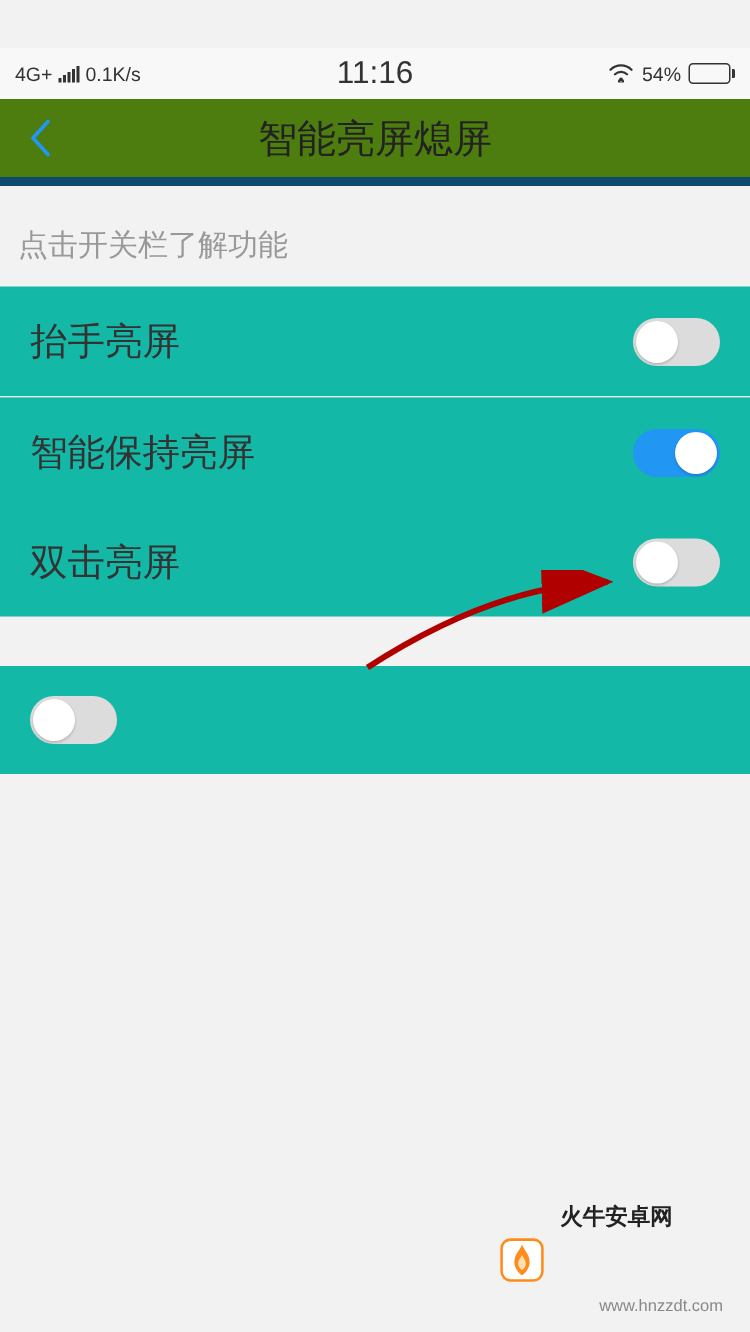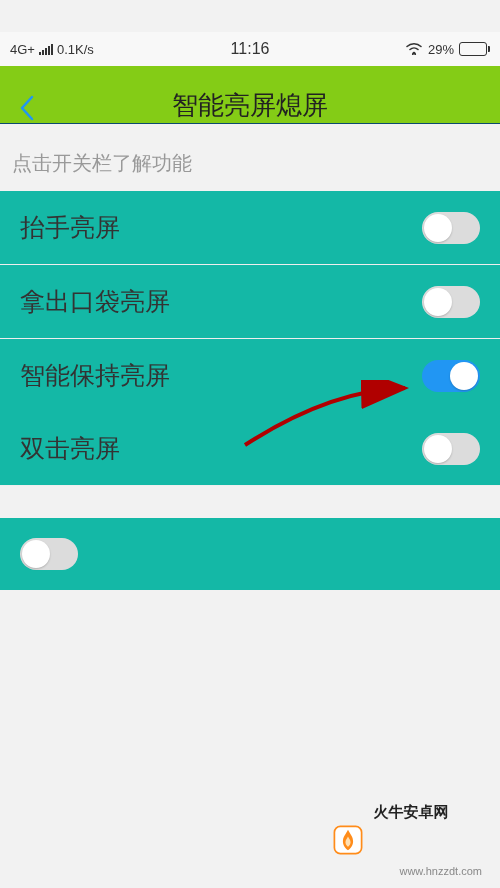--- a/index.html
+++ b/index.html
@@ -29,21 +29,21 @@
     }
     .status-left {
       display: flex;
       align-items: center;
       gap: 4px;
     }
     .status-center {
       position: absolute;
       left: 50%;
       transform: translateX(-50%);
-      font-size: 16px;
+      font-size: 21px;
       color: #333;
     }
     .status-right {
       margin-left: auto;
       display: flex;
       align-items: center;
       gap: 5px;
     }
     .signal-bars {
       display: inline-flex;
@@ -83,25 +83,25 @@
     }
     .battery-tip {
       width: 2px;
       height: 6px;
       background: #333;
       margin-left: 1px;
       border-radius: 0 1px 1px 0;
     }
     .nav-bar {
       height: 58px;
-      background: #84cc16;
-      display: flex;
-      align-items: flex-end;
-      position: relative;
-      border-bottom: 1px solid #0c4a6e;
+      background: #4d7c0f;
+      display: flex;
+      align-items: center;
+      position: relative;
+      border-bottom: 6px solid #0c4a6e;
     }
     .back-btn {
       position: absolute;
       left: 12px;
       width: 30px;
       height: 30px;
       display: flex;
       align-items: center;
       justify-content: center;
     }
@@ -216,21 +216,21 @@
     <span>0.1K/s</span>
   </div>
   <div class="status-center">11:16</div>
   <div class="status-right">
     <span class="wifi-icon">
       <svg width="18" height="14" viewBox="0 0 18 14">
         <path d="M9 12 a1.3 1.3 0 1 0 0.001 0 M5 8.5 a6 6 0 0 1 8 0 M2 5.5 a10 10 0 0 1 14 0" stroke="#333" stroke-width="1.5" fill="none" stroke-linecap="round"></path>
         <circle cx="9" cy="12" r="1.3" fill="#333"></circle>
       </svg>
     </span>
-    <span>29%</span>
+    <span>54%</span>
     <span class="battery">
       <span class="battery-body"><span class="battery-fill"></span></span>
       <span class="battery-tip"></span>
     </span>
   </div>
 </div>
 
 <div class="nav-bar">
   <div class="back-btn">
     <svg width="16" height="26" viewBox="0 0 16 26">
@@ -238,26 +238,20 @@
     </svg>
   </div>
   <div class="nav-title">智能亮屏熄屏</div>
 </div>
 
 <div class="section-header">点击开关栏了解功能</div>
 
 <div>
   <div class="setting-row">
     <span class="setting-label">抬手亮屏</span>
-    <div class="toggle off">
-        <div class="toggle-knob"></div>
-      </div>
-  </div>
-  <div class="setting-row">
-    <span class="setting-label">拿出口袋亮屏</span>
     <div class="toggle off">
         <div class="toggle-knob"></div>
       </div>
   </div>
   <div class="setting-row no-border">
     <span class="setting-label">智能保持亮屏</span>
     <div class="toggle on">
         <div class="toggle-knob"></div>
       </div>
   </div>

